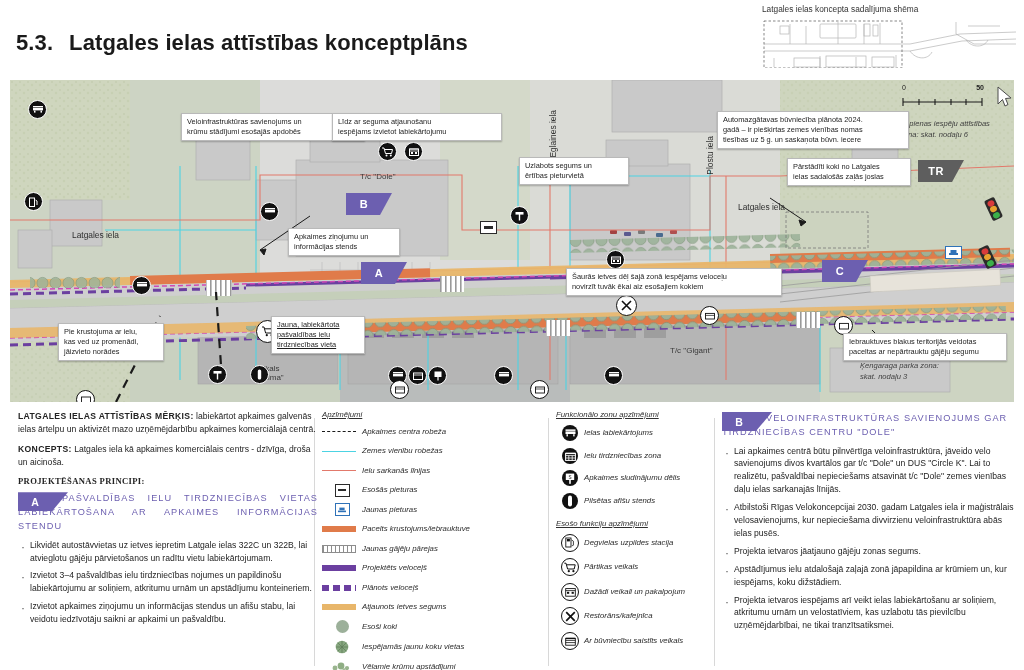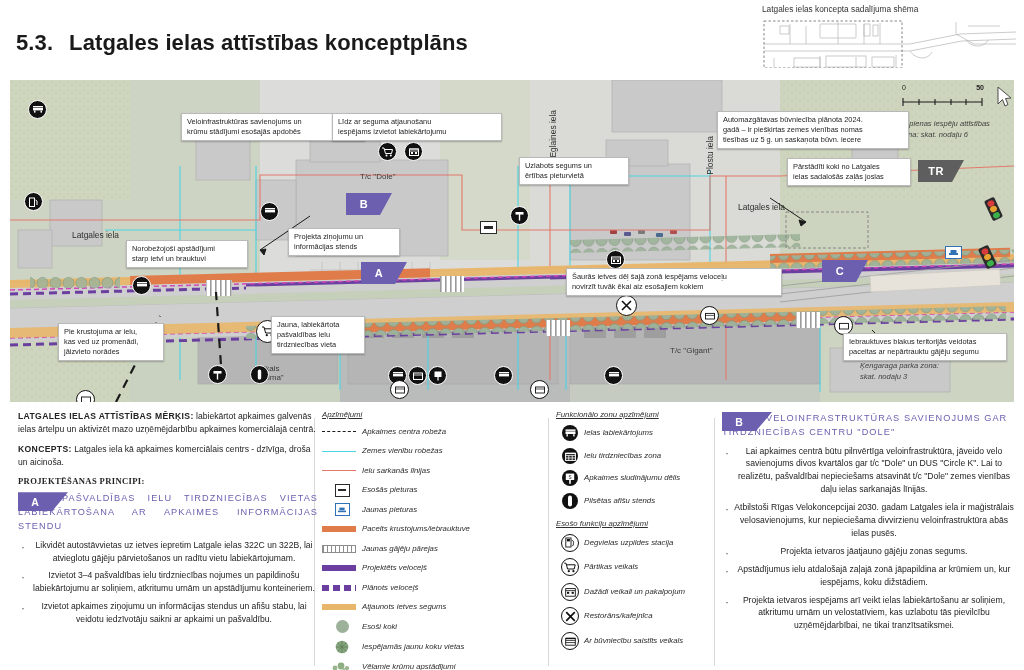--- a/index.html
+++ b/index.html
@@ -101,21 +101,21 @@
     position:relative;display:inline-block;width:50px;height:19px;vertical-align:top;margin-right:2px;
   }
   .sec-badge .shape{position:absolute;inset:0;background:#6c5fb0;clip-path:polygon(0 0,100% 0,68% 100%,0 100%);}
   .sec-badge span{position:absolute;left:0;top:0;width:34px;height:19px;display:flex;align-items:center;justify-content:center;color:#fff;font-size:10.5px;font-weight:700;}
   .sec-title{
     font-size:9.2px;letter-spacing:1.05px;color:#6c5fb0;line-height:1.5;
     display:block;text-align:justify;
   }
   .sec-title.indent{text-indent:44px;}
 
-  ul.bul{margin:2px 0 0 0;padding:0;list-style:none;text-align:center;}
+  ul.bul{margin:2px 0 0 0;padding:0;list-style:none;}
   ul.bul li{position:relative;padding-left:12px;font-size:8.6px;line-height:1.5;color:#232323;margin-bottom:5px;}
   ul.bul li:before{content:"·";position:absolute;left:3px;top:-1px;font-size:12px;color:#555;}
 
   
   .leg-title{font-size:7.8px;font-style:italic;color:#2f2f2f;text-decoration:underline;margin:0 0 6px 0;}
   .leg-row{display:flex;align-items:center;margin-bottom:6.5px;min-height:13px;}
   .leg-key{width:40px;flex:0 0 40px;display:flex;align-items:center;justify-content:flex-start;}
   .leg-key.c{justify-content:center;}
   .leg-lab{font-size:7.8px;font-style:italic;color:#2b2b2b;line-height:1.25;}
 
@@ -549,30 +549,28 @@
 krūmu stādījumi esošajās apdobēs</div>
   <div class="callout" style="left:322px;top:33px;width:158px;">Līdz ar seguma atjaunošanu
 iespējams izvietot labiekārtojumu</div>
   <div class="callout" style="left:509px;top:77px;width:98px;">Uzlabots segums un
 ērtības pieturvietā</div>
   <div class="callout" style="left:707px;top:31px;width:180px;">Automazgātavas būvniecība plānota 2024.
 gadā – ir piešķirtas zemes vienības nomas
 tiesības uz 5 g. un saskaņota būvn. iecere</div>
   <div class="callout" style="left:777px;top:78px;width:112px;">Pārstādīti koki no Latgales
 ielas sadalošās zaļās joslas</div>
-  <div class="callout" style="left:116px;top:160px;width:110px;">Norobežojoši apstādījumi
-starp ietvi un brauktuvi</div>
-  <div class="callout" style="left:278px;top:148px;width:100px;">Projekta ziņojumu un
+  <div class="callout" style="left:278px;top:148px;width:100px;">Apkaimes ziņojumu un
 informācijas stends</div>
   <div class="callout" style="left:556px;top:168px;width:204px;margin-top:20px;">Šaurās ietves dēļ šajā zonā iespējams veloceļu
 novirzīt tuvāk ēkai aiz esošajiem  kokiem</div>
   <div class="callout" style="left:48px;top:243px;width:94px;">Pie krustojuma ar ielu,
 kas ved uz promenādi,
 jāizvieto norādes</div>
-  <div class="callout" style="left:261px;top:236px;width:82px;">Jauna, labiekārtota
+  <div class="callout" style="left:261px;top:236px;width:82px;text-decoration:underline;">Jauna, labiekārtota
 pašvaldības ielu
 tirdzniecības vieta</div>
   <div class="callout" style="left:833px;top:253px;width:152px;">Iebrauktuves blakus teritorijās veidotas
 paceltas ar nepārtrauktu gājēju segumu</div>
 </div>
 
 <div class="vrule" style="left:314px;"></div>
 <div class="vrule" style="left:548px;"></div>
 <div class="vrule" style="left:714px;"></div>
 

